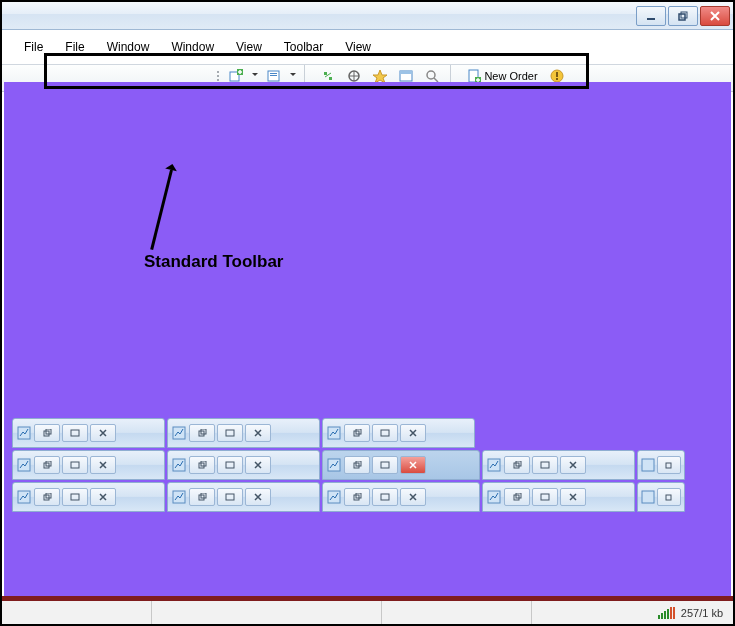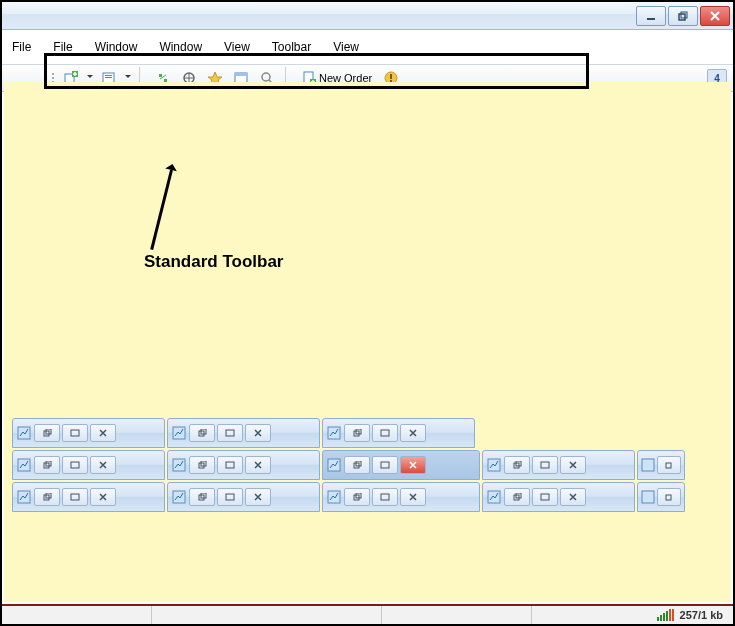--- a/index.html
+++ b/index.html
@@ -1,48 +1,48 @@
 <!DOCTYPE html>
 <html><head>
 <meta charset="utf-8">
 <style>
 * { box-sizing: border-box; margin: 0; padding: 0; font-family: "Segoe UI", Tahoma, sans-serif; }
 body { width: 735px; height: 626px; background: #fff; border: 2px solid #000; position: relative; overflow: hidden; }
 .titlebar { height: 28px; background: linear-gradient(to bottom, #f5f9fd 0%, #e5eef8 45%, #d6e4f3 46%, #e0ebf6 100%); border-bottom: 1px solid #9fb8d4; display: flex; justify-content: flex-end; align-items: center; padding-right: 3px; gap: 2px; }
 .titlebtn { width: 30px; height: 20px; border: 1px solid #7a9ec7; background: linear-gradient(to bottom,#f4f8fc,#d4e3f2); border-radius: 2px; display: flex; align-items: center; justify-content: center; font-size: 10px; cursor: pointer; }
 .titlebtn.close { background: linear-gradient(to bottom,#f08b87,#d94b3f); border-color:#a73a2f; }
 .titlebtn svg { display:block; }
-.menubar { height: 34px; background: #fff; display: flex; align-items: center; padding-left: 0; gap: 0; font-size: 12px; }
+.menubar { height: 34px; background: #fff; display: flex; align-items: center; padding-left: 12px; gap: 0; font-size: 12px; }
 .menubar span { padding: 3px 12px 3px 10px; cursor: default; }
-.toolbar-region { height: 28px; background: linear-gradient(to bottom,#fdfefe,#edf1f5); border-top: 1px solid #d0d7df; border-bottom: 1px solid #c2c9d1; display: flex; align-items: center; position: relative; }
+.toolbar-region { height: 28px; background: linear-gradient(to bottom,#fdfefe,#edf1f5); border-top: 1px solid #d0d7df; border-bottom: 1px solid #c2c9d1; display: flex; align-items: center; position: relative; flex-direction: column; }
 .toolbar-highlight { position: absolute; top: 51px; left: 42px; width: 545px; height: 36px; border: 3px solid #000; pointer-events: none; z-index: 5; }
 .toolbar-inner { display:flex; align-items:center; height:100%; padding-left:48px; gap:4px; }
 .tb-sep { width:6px; height:22px; border-left:1px solid #c9d0d8; margin:0 3px; }
 .tb-grip { width:6px; height:22px; display:flex; flex-direction:column; justify-content:center; gap:2px; }
 .tb-grip i { width:2px; height:2px; background:#8a9099; border-radius:1px; display:block; margin-left:2px;}
 .tb-btn { height:22px; min-width:22px; display:flex; align-items:center; justify-content:center; border:1px solid transparent; border-radius:3px; padding:0 3px; cursor:pointer; font-size:11px; gap:3px;}
 .tb-dd { width:8px; display:flex; align-items:center; justify-content:center; cursor:pointer;}
 .tb-dd::after{content:"";border:3px solid transparent;border-top-color:#3a3a3a;}
 .spacer { flex:1; }
 .rnote { width:20px; height:18px; background:#dbe7f4; border:1px solid #9fb8d4; border-radius:2px; font-size:10px; color:#1b4f8d; display:flex;align-items:center;justify-content:center; margin-right:6px; font-weight:bold;}
-.workspace { position:absolute; top:80px; left:2px; right:2px; bottom:22px; background:#fef9c3;text-align:right; }
+.workspace { position:absolute; top:80px; left:2px; right:2px; bottom:22px; background:#8b5cf6;text-align:right; }
 .annotation { position:absolute; top:170px; left:140px; font-size:17px; font-weight:bold; color:#000; }
 .ann-line { position:absolute; top:88px; left:166px; width:3px; height:82px; background:#000; }
 .ann-line::before{content:"";position:absolute;top:-2px;left:-5px;border:6px solid transparent;border-bottom-color:#000;transform:translateY(-10px);}
 .ann-line { transform: rotate(14deg); transform-origin: top center; }
 .mdi-area { position:absolute; bottom:90px; left:8px; right:6px; display:flex; flex-direction:column; gap:2px; }
 .mdi-row { display:flex; gap:2px; }
 .mdi-win { width:153px; height:30px; background:linear-gradient(to bottom,#e8f0fa 0%, #d5e4f4 48%, #c4d9f0 50%, #d8e7f6 100%); border:1px solid #8faed1; border-radius:3px 3px 0 0; display:flex; align-items:center; padding:0 3px; gap:2px; }
 .mdi-win.active { background:linear-gradient(to bottom,#bcd4ed,#a8c6e6); }
 .mdi-win.wide { width:158px; }
 .mdi-ico { width:16px; height:16px; display:flex;align-items:center;justify-content:center;}
 .mdi-btn { width:26px; height:18px; background:linear-gradient(to bottom,#f6f9fd,#d9e6f4); border:1px solid #9bb6d5; border-radius:2px; display:flex;align-items:center;justify-content:center;cursor:pointer;font-size:9px;}
 .mdi-btn.closebtn { background:linear-gradient(to bottom,#f4a19b,#d94b3f); }
 .mdi-partial { width:48px; }
-.statusbar { position:absolute; bottom:0; left:0; right:0; height:20px; background:#f2f2f2; border-top:2px solid #7f1d1d; display:flex; align-items:center; font-size:11px;font-weight:bold; }
+.statusbar { position:absolute; bottom:0; left:0; right:0; height:28px; background:#f2f2f2; border-top:5px solid #7f1d1d; display:flex; align-items:center; font-size:11px; }
 .sb-cell { height:100%; border-right:1px solid #c8c8c8; display:flex;align-items:center;padding:0 8px;}
 .sb-cell.w1{width:150px;} .sb-cell.w2{width:230px;} .sb-cell.w3{width:150px;}
 .sb-bars { display:flex; align-items:flex-end; gap:1px; height:12px; padding:0 6px;}
 .sb-bars i{width:2px;background:#2a8b2a;display:block;}
 .sb-bars i:nth-child(1){height:4px;} .sb-bars i:nth-child(2){height:6px;} .sb-bars i:nth-child(3){height:8px;} .sb-bars i:nth-child(4){height:10px;} .sb-bars i:nth-child(5){height:12px;background:#d4502a;} .sb-bars i:nth-child(6){height:12px;background:#d4502a;}
 .sb-kb{padding-right:10px; color:#333;}
 </style>
 </head>
 <body>
 

